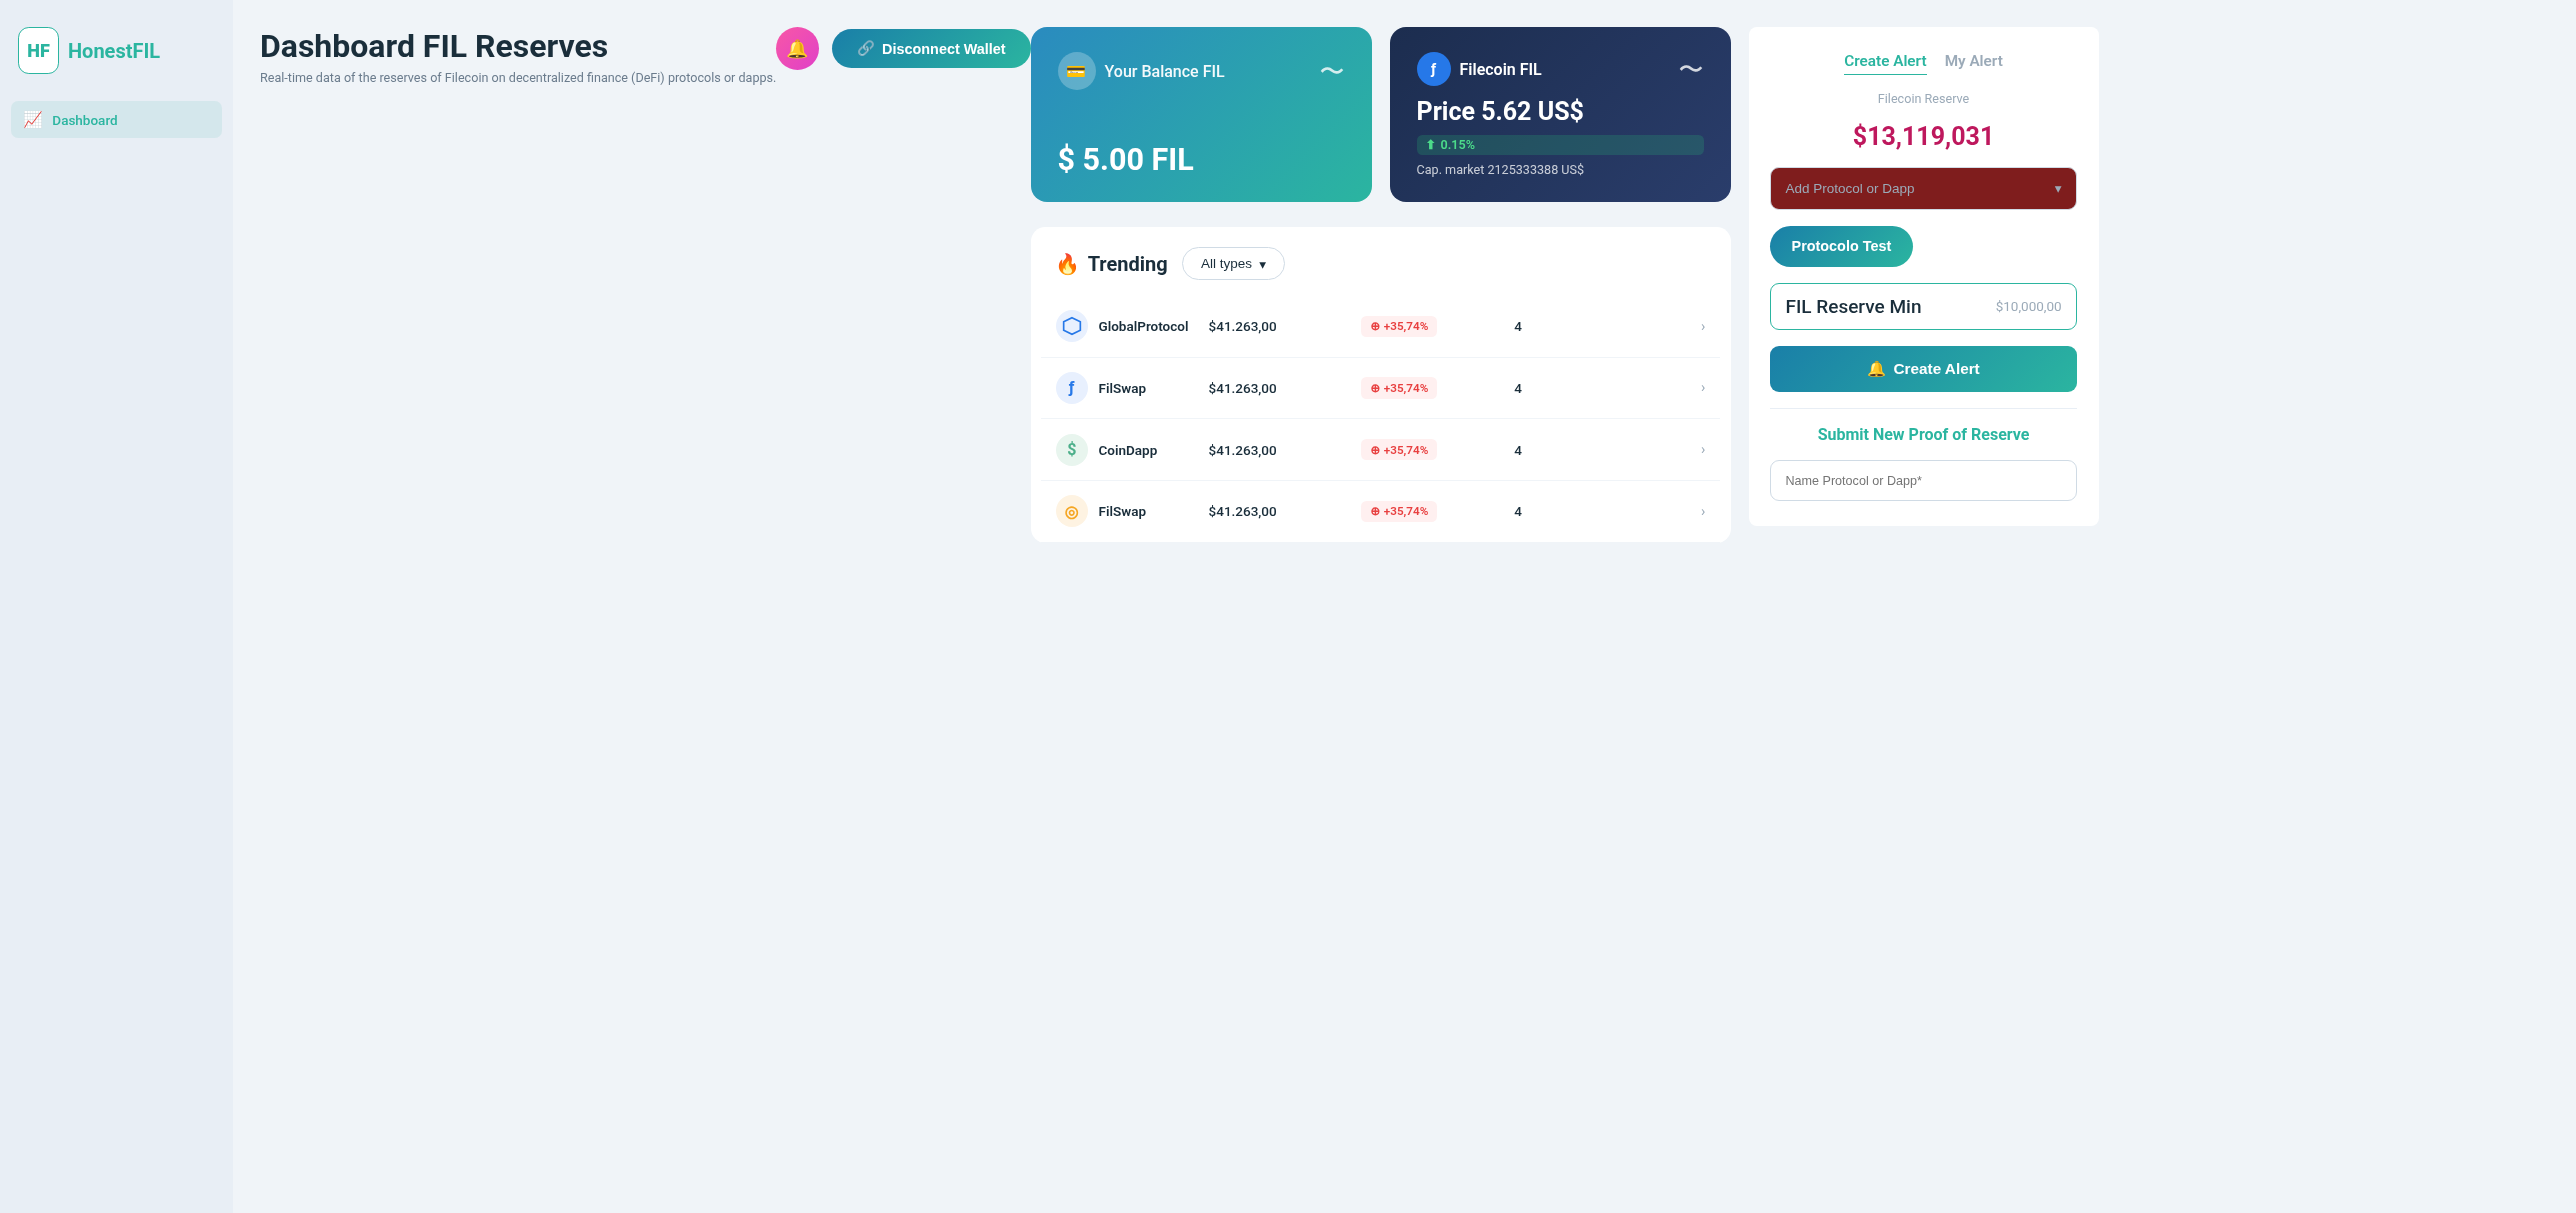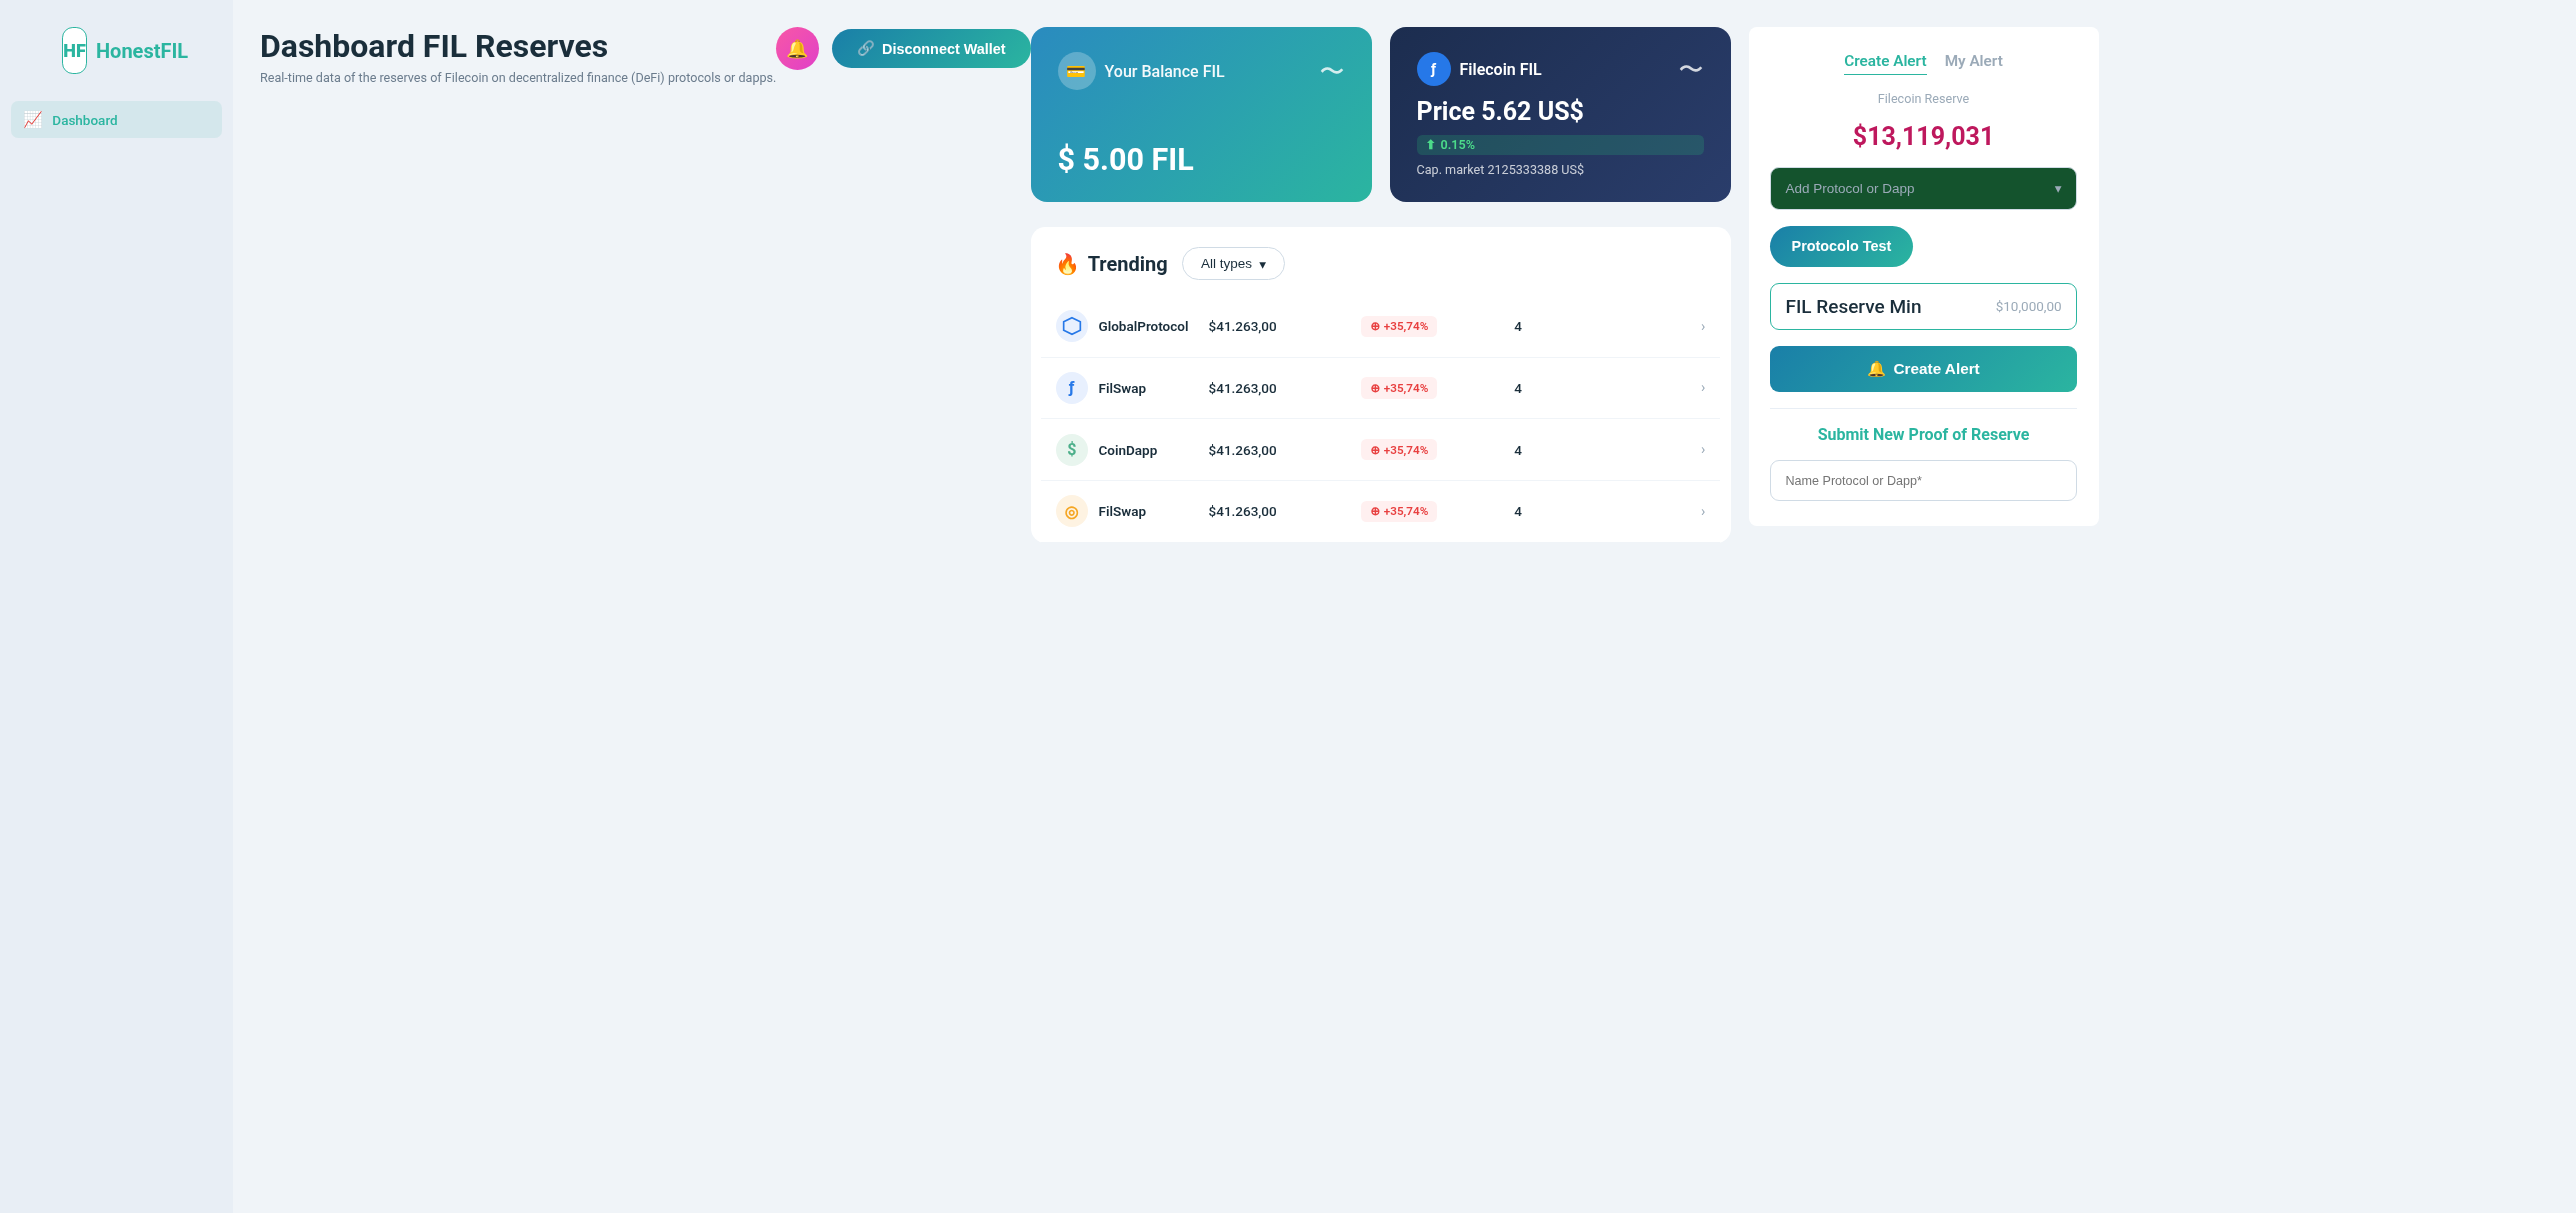--- a/index.html
+++ b/index.html
@@ -19,32 +19,31 @@
       display: flex;
       flex-direction: column;
     }
     .logo-area {
       display: flex;
       align-items: center;
       gap: 9px;
       padding: 9px 18px 27px 18px;
     }
     .logo-box {
-      width: 25px;
+      width: 41px;
       height: 47px;
       background: white;
       border-radius: 10.8px;
       display: flex;
       align-items: center;
       justify-content: center;
       font-weight: 900;
       font-size: 18px;
       color: #2bb5a0;
       border: 1.8px solid #2bb5a0;
-      margin-left: 44px;
     }
     .logo-text {
       font-size: 20px;
       font-weight: 700;
       color: #1a2e3b;
     }
     .logo-text span {
       color: #2bb5a0;
     }
     .sidebar-nav {
@@ -393,21 +392,21 @@
       font-size: 25px;
       font-weight: 700;
       color: #be185d;
     }
     .add-protocol-dropdown {
       border: 1.3px solid #d0dbe5;
       border-radius: 9px;
       padding: 12.6px 14.4px;
       font-size: 13.5px;
       color: #9baab8;
-      background: #14532d;
+      background: #7f1d1d;
       cursor: pointer;
       display: flex;
       align-items: center;
       justify-content: space-between;
       width: 100%;
     }
     .protocolo-button {
       background: linear-gradient(135deg, #1a7fa8, #2bb5a0);
       color: white;
       border: none;

